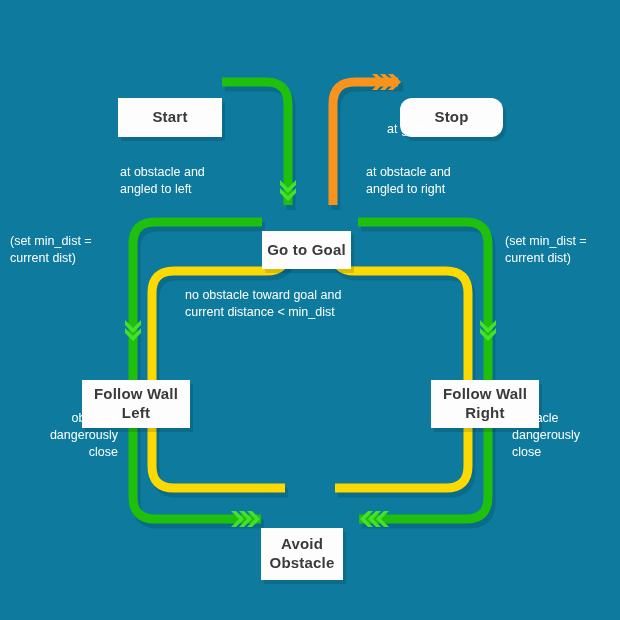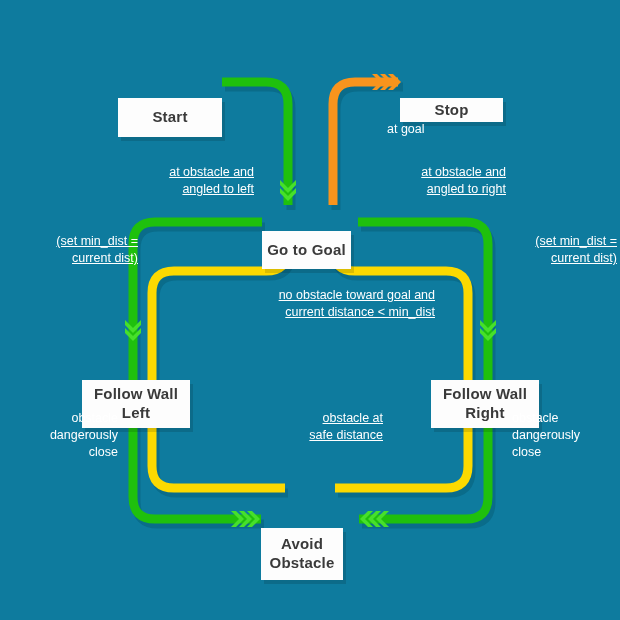--- a/index.html
+++ b/index.html
@@ -29,27 +29,27 @@
     margin-top:36px;
   }
   .lbl{
     position:absolute;
     color:#ffffff;
     font-size:12.5px;
     line-height:1.35;
     z-index:6;
     white-space:pre-line;
   }
-  .lbl.c{text-align:right;text-decoration:underline;}
+  .lbl.c{text-align:left;}
   .lbl.r{text-align:right;}
   .lbl.l{text-align:left;}
 
   
   #node-start        {left:118px;top:62px; width:104px;height:39px;}
-  #node-stop         {left:400px;top:62px; width:103px;height:24px;}
+  #node-stop         {left:400px;top:62px; width:103px;height:39px;border-radius:12px;}
   #node-gotogoal     {left:262px;top:195px;width:89px; height:38px;}
   #node-followwallleft {left:82px; top:344px;width:108px;height:48px;}
   #node-followwallright{left:431px;top:344px;width:108px;height:48px;}
   #node-avoidobstacle{left:261px;top:492px;width:82px; height:52px;}
 
   
   #lbl-at-goal            {left:345px;top:121px;width:110px;margin-left:42px;}
   #lbl-obstacle-left      {left:120px;top:164px;width:134px;}
   #lbl-obstacle-right     {left:366px;top:164px;width:140px;}
   #lbl-setmin-left        {left:10px; top:233px;width:128px;}
@@ -185,16 +185,15 @@
   <div class="lbl c" id="lbl-setmin-left">(set min_dist =<br>current dist)</div>
 
   <div class="lbl c" id="lbl-setmin-right">(set min_dist =<br>current dist)</div>
 
   <div class="lbl c" id="lbl-noobstacle">no obstacle toward goal and<br>current distance &lt; min_dist</div>
 
   <div class="lbl r" id="lbl-danger-left">obstacle<br>dangerously<br>close</div>
 
   <div class="lbl l" id="lbl-danger-right">obstacle<br>dangerously<br>close</div>
 
-  <div class="lbl c" id="lbl-safe-distance">obstacle at<br>safe distance</div>
 
 
 </div>
 
 </body></html>

